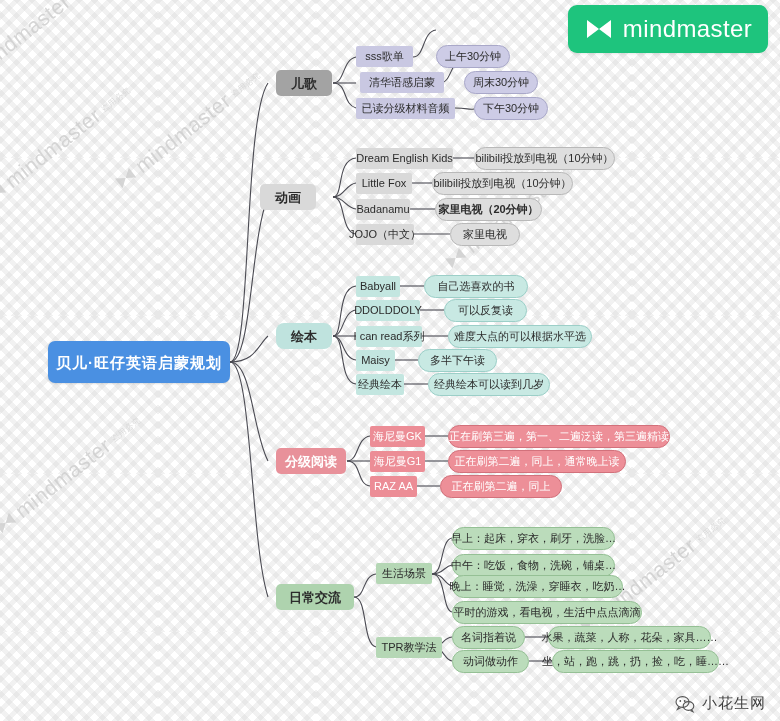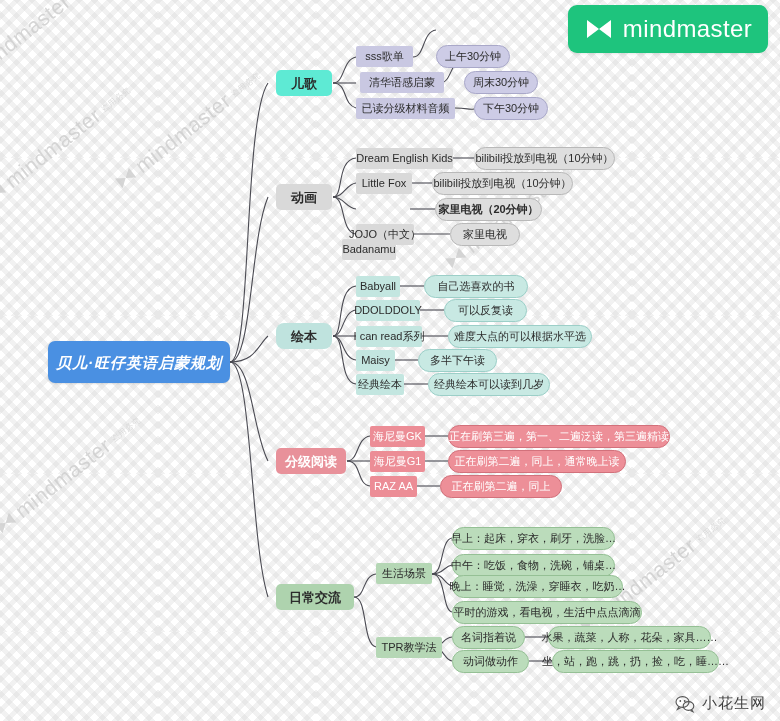--- a/index.html
+++ b/index.html
@@ -50,21 +50,21 @@
     color:#2b2b2b;
     white-space:nowrap;
     line-height:1;
   }
   .node.root{
     background:#4a90e2;color:#ffffff;border-radius:7px;
     font-size:15px;font-weight:bold;letter-spacing:1px;
     box-shadow:0 1px 2px rgba(0,0,0,.12);
   }
   .node.branch{border-radius:5px;font-size:13px;font-weight:bold;}
-  .node.b-purple{background:#5eead4;}
+  .node.b-purple{background:#a3a3a3;}
   .node.b-gray{background:#d9d9d9;}
   .node.b-teal{background:#bfe3de;border-radius:8px;}
   .node.b-red{background:#e8919a;color:#ffffff;}
   .node.b-green{background:#aed3ae;}
 
   .node.leaf{border-radius:2px;font-size:11px;}
   .node.l-purple{background:#c9c8e2;}
   .node.l-gray{background:#d9d9d9;}
   .node.l-teal{background:#c3e6e0;}
   .node.l-red{background:#ec8d96;color:#fff;}
@@ -198,42 +198,42 @@
     <path d="M432 574 C444 574 444 584 452 586"></path>
     <path d="M432 574 C446 574 442 610 452 612"></path>
 
     <path d="M432 647 C444 647 442 638 452 637"></path>
     <path d="M432 647 C444 647 444 660 452 661"></path>
 
     <path d="M525 637 C537 637 540 637 548 637"></path>
     <path d="M529 661 C541 661 544 661 552 661"></path>
   </svg>
 
-  <div class="node root" style="left:48px;top:341px;width:182px;height:42px;font-style:italic;">贝儿·旺仔英语启蒙规划</div>
+  <div class="node root" style="left:48px;top:341px;width:182px;height:42px;">贝儿·旺仔英语启蒙规划</div>
 
   <div class="node branch b-purple" style="left:276px;top:70px;width:56px;height:26px;">儿歌</div>
 
   <div class="node leaf l-purple" style="left:356px;top:46px;width:57px;height:21px;">sss歌单</div>
   <div class="node pill p-purple" style="left:436px;top:45px;width:74px;height:23px;">上午30分钟</div>
 
   <div class="node leaf l-purple" style="left:360px;top:72px;width:84px;height:21px;">清华语感启蒙</div>
   <div class="node pill p-purple" style="left:464px;top:71px;width:74px;height:23px;">周末30分钟</div>
 
   <div class="node leaf l-purple" style="left:356px;top:98px;width:99px;height:21px;">已读分级材料音频</div>
   <div class="node pill p-purple" style="left:474px;top:97px;width:74px;height:23px;">下午30分钟</div>
 
-  <div class="node branch b-gray" style="left:276px;top:184px;width:56px;height:26px;">动画</div>
+  <div class="node branch b-gray" style="left:260px;top:184px;width:56px;height:26px;">动画</div>
 
   <div class="node leaf l-gray" style="left:356px;top:148px;width:97px;height:21px;">Dream English Kids</div>
   <div class="node pill p-gray" style="left:474px;top:147px;width:141px;height:23px;">bilibili投放到电视（10分钟）</div>
 
   <div class="node leaf l-gray" style="left:356px;top:173px;width:56px;height:21px;">Little Fox</div>
   <div class="node pill p-gray" style="left:432px;top:172px;width:141px;height:23px;">bilibili投放到电视（10分钟）</div>
 
-  <div class="node leaf l-gray" style="left:342px;top:199px;width:54px;height:21px;margin-top:40px;">Badanamu</div>
+  <div class="node leaf l-gray" style="left:356px;top:199px;width:54px;height:21px;">Badanamu</div>
   <div class="node pill p-gray" style="left:435px;top:198px;width:107px;height:23px;font-weight:bold;">家里电视（20分钟）</div>
 
   <div class="node leaf l-gray" style="left:356px;top:224px;width:58px;height:21px;">JOJO（中文）</div>
   <div class="node pill p-gray" style="left:450px;top:223px;width:70px;height:23px;">家里电视</div>
 
   <div class="node branch b-teal" style="left:276px;top:323px;width:56px;height:26px;">绘本</div>
 
   <div class="node leaf l-teal" style="left:356px;top:276px;width:44px;height:21px;">Babyall</div>
   <div class="node pill p-teal" style="left:424px;top:275px;width:104px;height:23px;">自己选喜欢的书</div>
 

